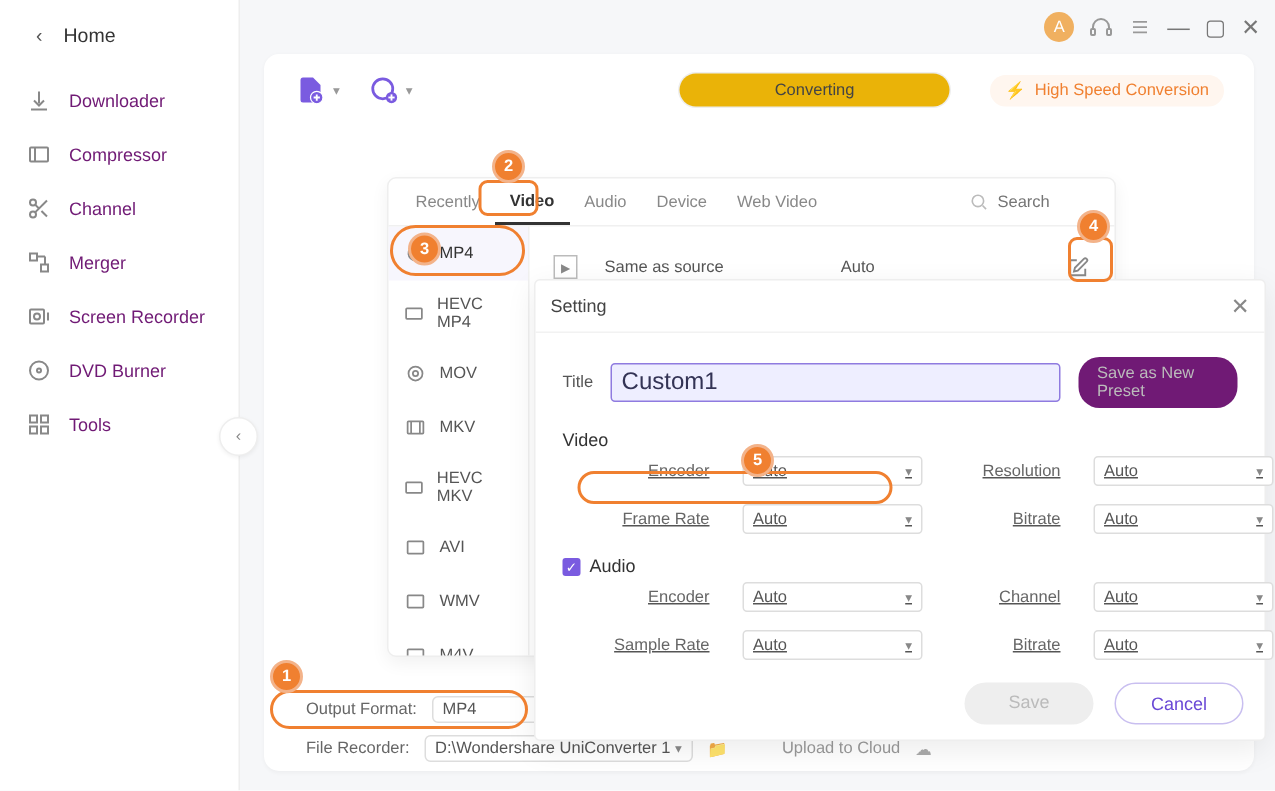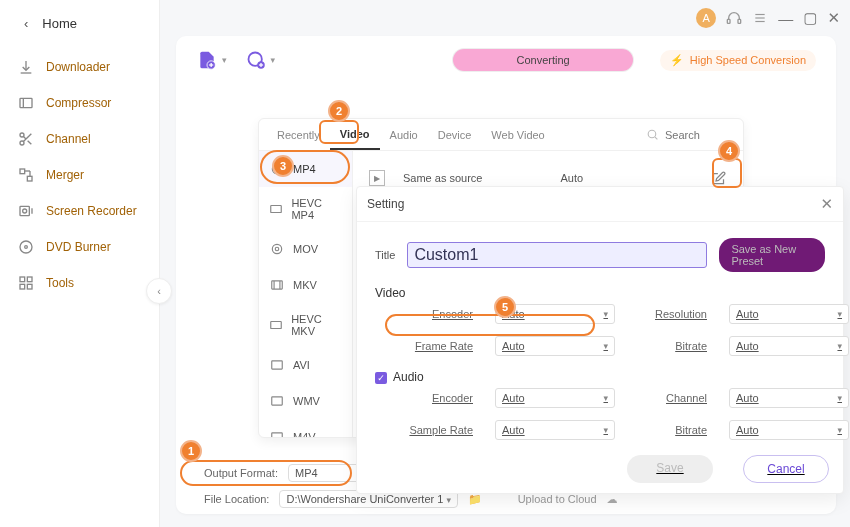--- a/index.html
+++ b/index.html
@@ -7,34 +7,34 @@
 
 
 .titlebar { position: absolute; top: 0; right: 0; padding: 8px 10px; display: flex; align-items: center; gap: 10px; }
 .titlebar .avatar { width: 20px; height: 20px; border-radius: 50%; background: #f0b060; display: flex; align-items: center; justify-content: center; color: #fff; font-size: 11px; }
 .titlebar .ico { width: 16px; height: 16px; color: #888; display: flex; align-items: center; justify-content: center; }
 .titlebar .win { font-size: 15px; color: #777; }
 
 
 .sidebar { position: absolute; left: 0; top: 0; width: 160px; height: 527px; background: #fff; border-right: 1px solid #eee; }
 .sidebar .back { display: flex; align-items: center; gap: 14px; padding: 16px 18px 18px 24px; font-size: 13px; color: #333; }
-.side-item { display: flex; align-items: center; gap: 12px; padding: 10px 18px; font-size: 12px; color: #a16207; cursor: pointer; }
+.side-item { display: flex; align-items: center; gap: 12px; padding: 10px 18px; font-size: 12px; color: #701a75; cursor: pointer; }
 .side-item.active { background: #eee8fb; color: #6a49d6; border-radius: 8px; margin: 0 8px; padding: 10px 10px; }
 .side-item .sico { width: 16px; height: 16px; display: flex; align-items: center; justify-content: center; color: #888; }
 .side-item.active .sico { color: #6a49d6; }
 .collapse-btn { position: absolute; left: 146px; top: 278px; width: 26px; height: 26px; border-radius: 50%; background: #fff; border: 1px solid #eee; display: flex; align-items: center; justify-content: center; font-size: 11px; color: #888; box-shadow: 0 1px 3px rgba(0,0,0,0.06);}
 
 
 .main { position: absolute; left: 176px; top: 36px; width: 660px; height: 478px; background: #fff; border-radius: 10px; box-shadow: 0 1px 3px rgba(0,0,0,0.04); }
 .main-top { height: 48px; display: flex; align-items: center; padding: 0 20px; }
 .main-top .tool-ico { width: 22px; height: 22px; display:flex; align-items:center; justify-content:center; color:#7a5be0; margin-right: 4px;}
 .main-top .caret { font-size: 9px; color:#999; margin-right: 18px;}
 .segmented { margin-left: 160px; width: 180px; height: 22px; background: #f3f2f7; border-radius: 11px; display: flex; font-size: 11px; }
 .segmented .seg { flex:1; display:flex; align-items:center; justify-content:center; color:#888;}
-.segmented .seg.active { background:#f9a8d4; border-radius:11px; color:#444; box-shadow:0 0 0 1px #eee;}
+.segmented .seg.active { background:#eab308; border-radius:11px; color:#444; box-shadow:0 0 0 1px #eee;}
 .hsc { margin-left: auto; color:#f08030; font-size:11px; display:flex; align-items:center; gap:6px; padding:4px 10px; background:#fff6ef; border-radius:12px;}
 
 
 .bottombar { position: absolute; left: 16px; bottom: 0; width: 100%; padding: 8px 12px 2px 12px; font-size: 11px; color: #666; }
 .bbrow { display: flex; align-items: center; gap: 10px; height: 26px; }
 .bbrow .sel { border:1px solid #ddd; border-radius:4px; padding:2px 6px; color:#555; min-width:140px; background:#fff; display:inline-block;}
 
 
 .fmt-pop { position: absolute; left: 258px; top: 118px; width: 486px; height: 320px; background: #fff; border: 1px solid #eee; border-radius: 6px; box-shadow: 0 4px 12px rgba(0,0,0,0.06); }
 .fmt-tabs { height: 32px; border-bottom: 1px solid #f0f0f0; display:flex; align-items:center; padding:0 8px; font-size:11px; gap:0; position:relative;}
@@ -59,21 +59,21 @@
 .setting .body { padding: 10px 18px; font-size:11px; color:#555;}
 .setting .titlerow { display:flex; align-items:center; gap:12px; margin:6px 0 14px 0;}
 .setting .titlerow input { flex:0 0 300px; border:1px solid #8f7be0; border-radius:3px; padding:3px 6px; font-size:16px; background:#eef; color:#335; }
 .setting .titlerow .save-preset { margin-left:auto; font-size:11px; color:#bbb; background:#701a75; border-radius:14px; padding:5px 12px;}
 .setting .sect { margin: 6px 0 4px 0; font-size:12px; color:#333;}
 .setting .grid { display:grid; grid-template-columns: 80px 120px 70px 120px; column-gap: 22px; row-gap: 12px; align-items: center; margin-left: 18px; text-decoration: underline;}
 .setting .grid .lbl { text-align:right; color:#666;}
 .setting .grid .sel { border:1px solid #ddd; border-radius:3px; padding:3px 6px; display:flex; align-items:center; justify-content:space-between; background:#fff;}
 .setting .grid .sel .car { font-size:9px; color:#888;}
 .setting .chk { width:12px; height:12px; background:#7a5be0; border-radius:2px; display:inline-flex; align-items:center; justify-content:center; color:#fff; font-size:9px; margin-right:6px; vertical-align:middle;}
-.setting .btnrow { position:absolute; bottom:10px; right:14px; display:flex; gap:30px;text-decoration:underline;}
+.setting .btnrow { position:absolute; bottom:10px; right:14px; display:flex; gap:14px;}
 .setting .btn { min-width:86px; text-align:center; padding:6px 16px; border-radius:16px; font-size:12px;}
 .setting .btn.save { background:#eee; color:#bbb;}
 .setting .btn.cancel { border:1px solid #c9bff0; color:#6a49d6; background:#fff;}
 
 
 .step { position:absolute; width:22px; height:22px; border-radius:50%; background:#f08030; border:2px solid #f3b38a; color:#fff; font-size:11px; font-weight:700; display:flex; align-items:center; justify-content:center; z-index:50;}
 .step-ring { position:absolute; border:2px solid #f08030; border-radius:6px; z-index:49; pointer-events: none;}
 
 svg { display:block; }
 </style>
@@ -213,21 +213,21 @@
       <span>High Speed Conversion</span>
     </div>
   </div>
 
   <div class="bottombar">
     <div class="bbrow">
       <span>Output Format:</span>
       <span class="sel" style="min-width:86px;"><span>MP4</span></span>
     </div>
     <div class="bbrow">
-      <span>File Location:</span>
+      <span>File Recorder:</span>
       <span class="sel"><span>D:\Wondershare UniConverter 1</span> <span style="font-size:9px;color:#888;">▾</span></span>
       <span style="color:#aaa;">📁</span>
       <span style="margin-left:26px;color:#999;">Upload to Cloud</span>
       <span style="color:#aaa;">☁︎</span>
     </div>
   </div>
 </div>
 
 <div class="fmt-pop">
   <div class="fmt-tabs">

